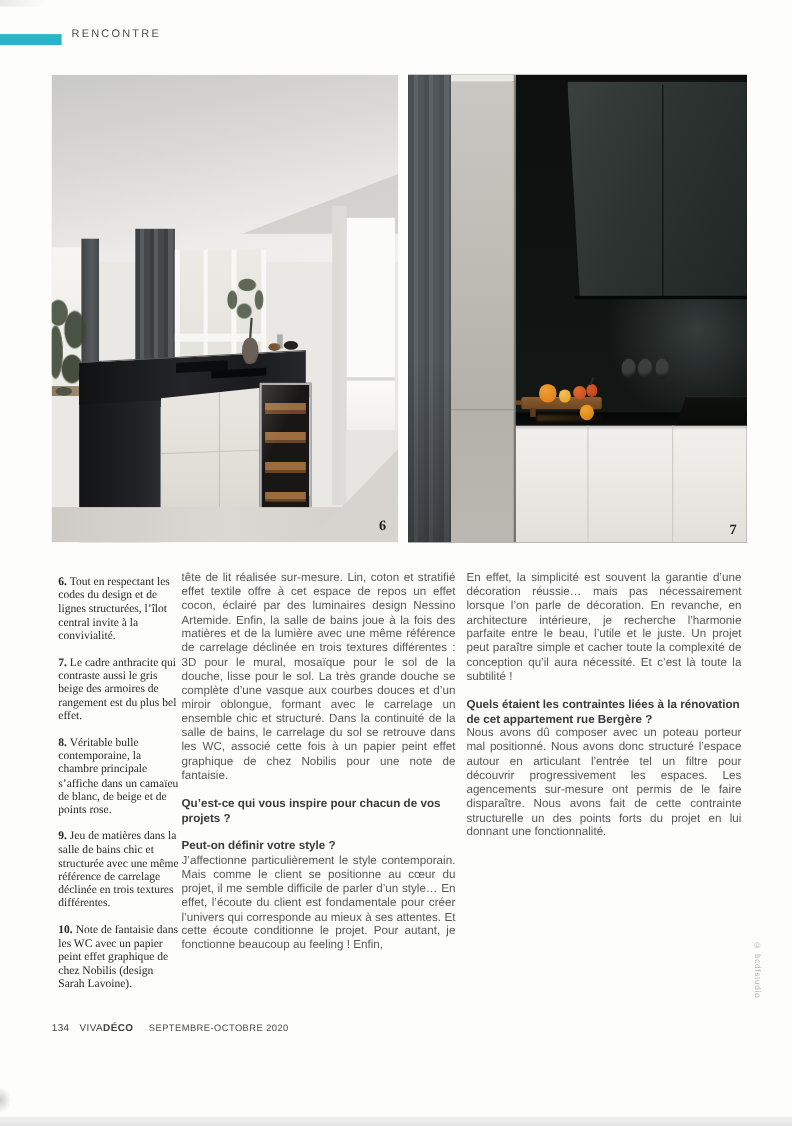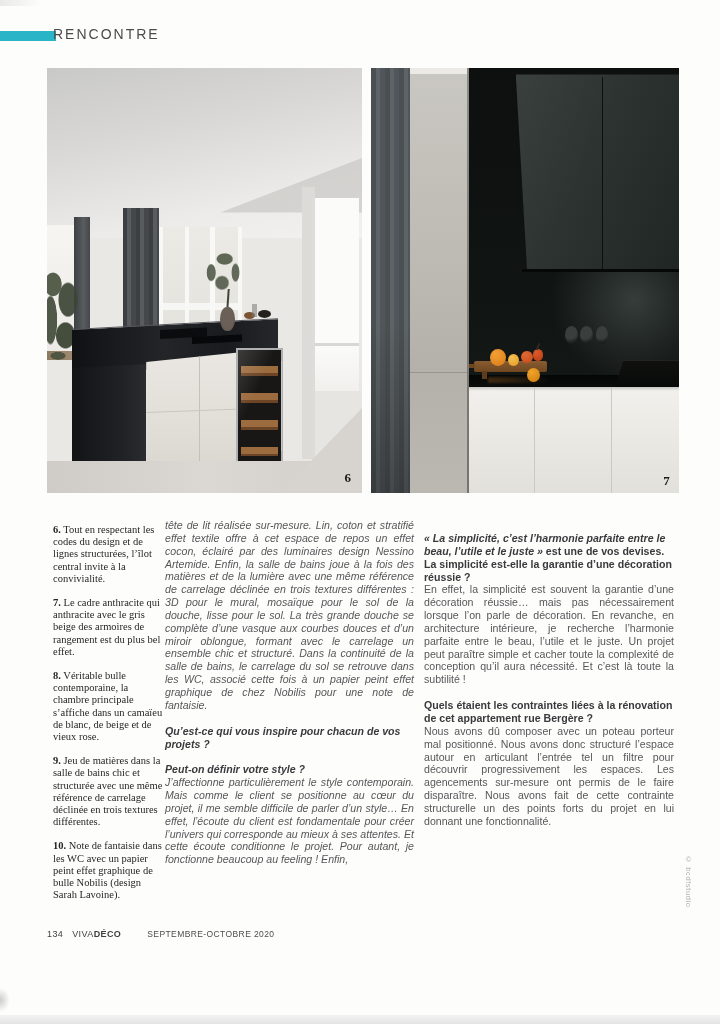--- a/index.html
+++ b/index.html
@@ -1,21 +1,21 @@
 <!DOCTYPE html>
 <html lang="fr" style="--accent: #29b4c8; --body-text: #57575a; --heading-text: #3a3a3d;"><head>
 <meta charset="utf-8">
 <style>
   html,body{margin:0;padding:0;background:#ffffff;}
   .page{position:relative;width:720px;height:1024px;background:#fdfdfc;overflow:hidden;
         font-family:"Liberation Sans",sans-serif;}
 
   
   .kicker-bar{position:absolute;left:0;top:31px;width:56px;height:10px;background:var(--accent,#29b4c8);}
-  .kicker{position:absolute;left:53px;top:26px;font-size:14px;letter-spacing:2px;color:#4a4b4d;}
+  .kicker{position:absolute;left:65px;top:26px;font-size:10px;letter-spacing:2px;color:#4a4b4d;}
 
   
   .photo{position:absolute;top:68px;height:425px;overflow:hidden;}
   .photo *{position:absolute;}
   #photo6{left:47px;width:315px;background:#e9e8e5;}
   #photo7{left:371px;width:308px;background:#101413;}
   .photo-number{font:700 13px "Liberation Serif",serif;color:#1c1c1c;}
 
   
   .p6-ceiling{left:0;top:0;width:100%;height:40%;background:linear-gradient(168deg,#c9c9c7 0%,#d8d7d5 35%,#ecebe9 75%,#f2f1ef 100%);}
@@ -113,31 +113,31 @@
   .p7-num{right:3%;bottom:1%;}
 
   
   .captions{position:absolute;left:53px;top:524px;width:112px;
     font-family:"Liberation Serif",serif;font-size:10.5px;line-height:12.2px;color:#262626;}
   .captions p{margin:0 0 12px 0;}
   .captions b{font-weight:700;}
 
   .colbody{position:absolute;top:519px;font-size:10.6px;line-height:12.85px;
     color:var(--body-text,#57575a);text-align:justify;}
-  #col2{left:165px;width:249px;font-style:italic;}
+  #col2{left:165px;width:249px;}
   #col3{left:424px;width:250px;}
   .colbody p{margin:0;}
   .colbody .q{font-weight:700;color:var(--heading-text,#3a3a3d);margin-top:13px;text-align:left;}
   .colbody .q .it{font-style:italic;}
 
   
   .footer{position:absolute;left:47px;top:929px;font-size:9px;color:#3f3f41;letter-spacing:.4px;}
   .footer .pn{margin-right:9px;}
   .footer .brand-bold{font-weight:700;}
-  .footer .issue{margin-left:26px;font-size:8.5px;color:#4c4c4e;text-align:center;}
+  .footer .issue{margin-left:14px;font-size:8.5px;color:#4c4c4e;text-align:center;}
   .credit{position:absolute;left:684px;top:855px;writing-mode:vertical-rl;
     font-size:7.5px;color:#b2b2b2;letter-spacing:.6px;}
 
   
   .scan-bottom{position:absolute;left:0;right:0;top:1015px;height:9px;background:linear-gradient(#f3f3f3,#e3e3e3);}
   .scan-corner{position:absolute;left:0;top:0;width:42px;height:6px;opacity:.55;border-radius:0 0 8px 0;
     background:linear-gradient(90deg,#d9d9d9,rgba(217,217,217,0));}
   .scan-mark{position:absolute;left:0;top:988px;width:10px;height:24px;
     background:radial-gradient(ellipse at 0 50%,#cccccc,rgba(204,204,204,0) 70%);}
 </style>
@@ -221,35 +221,34 @@
     <div class="p7-refl"></div>
     <div class="p7-lowers"></div>
     <div class="p7-lower-shadow"></div>
     <div class="p7-lseam1"></div>
     <div class="p7-lseam2"></div>
     <div class="photo-number p7-num">7</div>
   </div>
 
   <div class="captions">
     <p><b>6.</b><span> Tout en respectant les codes du design et de lignes structurées, l’îlot central invite à la convivialité.</span></p>
-    <p><b>7.</b><span> Le cadre anthracite qui anthracite avec le gris beige des armoires de rangement est du plus bel effet.</span></p>
-    <p><b>8.</b><span> Véritable bulle contemporaine, la chambre principale s’affiche dans un camaïeu de blanc, de beige et de vieux rose.</span></p>
+    <p><b>7.</b><span> Le cadre anthracite qui contraste aussi le gris beige des armoires de rangement est du plus bel effet.</span></p>
+    <p><b>8.</b><span> Véritable bulle contemporaine, la chambre principale s’affiche dans un camaïeu de blanc, de beige et de points rose.</span></p>
     <p><b>9.</b><span> Jeu de matières dans la salle de bains chic et structurée avec une même référence de carrelage déclinée en trois textures différentes.</span></p>
-    <p><b>10.</b><span> Note de fantaisie dans les WC avec un papier peint effet graphique de bulle Nobilis (design Sarah Lavoine).</span></p>
+    <p><b>10.</b><span> Note de fantaisie dans les WC avec un papier peint effet graphique de chez Nobilis (design Sarah Lavoine).</span></p>
   </div>
 
   <div class="colbody" id="col2">
     <p>tête de lit réalisée sur-mesure. Lin, coton et stratifié effet textile offre à cet espace de repos un effet cocon, éclairé par des luminaires design Nessino Artemide. Enfin, la salle de bains joue à la fois des matières et de la lumière avec une même référence de carrelage déclinée en trois textures différentes : 3D pour le mural, mosaïque pour le sol de la douche, lisse pour le sol. La très grande douche se complète d’une vasque aux courbes douces et d’un miroir oblongue, formant avec le carrelage un ensemble chic et structuré. Dans la continuité de la salle de bains, le carrelage du sol se retrouve dans les WC, associé cette fois à un papier peint effet graphique de chez Nobilis pour une note de fantaisie.</p>
     <p class="q">Qu’est-ce qui vous inspire pour chacun de vos projets ?</p>
     <p class="q">Peut-on définir votre style ?</p>
     <p>J’affectionne particulièrement le style contemporain. Mais comme le client se positionne au cœur du projet, il me semble difficile de parler d’un style… En effet, l’écoute du client est fondamentale pour créer l’univers qui corresponde au mieux à ses attentes. Et cette écoute conditionne le projet. Pour autant, je fonctionne beaucoup au feeling ! Enfin,</p>
   </div>
 
   <div class="colbody" id="col3">
-    <p class="q"><span class="it">« La simplicité, c’est l’harmonie parfaite entre le beau, l’utile et le juste »</span><span> est une de vos devises. La simplicité est-elle la garantie d’une décoration réussie ?</span></p>
     <p>En effet, la simplicité est souvent la garantie d’une décoration réussie… mais pas nécessairement lorsque l’on parle de décoration. En revanche, en architecture intérieure, je recherche l’harmonie parfaite entre le beau, l’utile et le juste. Un projet peut paraître simple et cacher toute la complexité de conception qu’il aura nécessité. Et c’est là toute la subtilité !</p>
     <p class="q">Quels étaient les contraintes liées à la rénovation de cet appartement rue Bergère ?</p>
     <p>Nous avons dû composer avec un poteau porteur mal positionné. Nous avons donc structuré l’espace autour en articulant l’entrée tel un filtre pour découvrir progressivement les espaces. Les agencements sur-mesure ont permis de le faire disparaître. Nous avons fait de cette contrainte structurelle un des points forts du projet en lui donnant une fonctionnalité.</p>
   </div>
 
   <div class="footer">
     <span class="pn">134</span><span class="brand-light">VIVA</span><span class="brand-bold">DÉCO</span><span class="issue">SEPTEMBRE-OCTOBRE 2020</span>
   </div>
 
   <div class="credit">© bcdfstudio</div>

